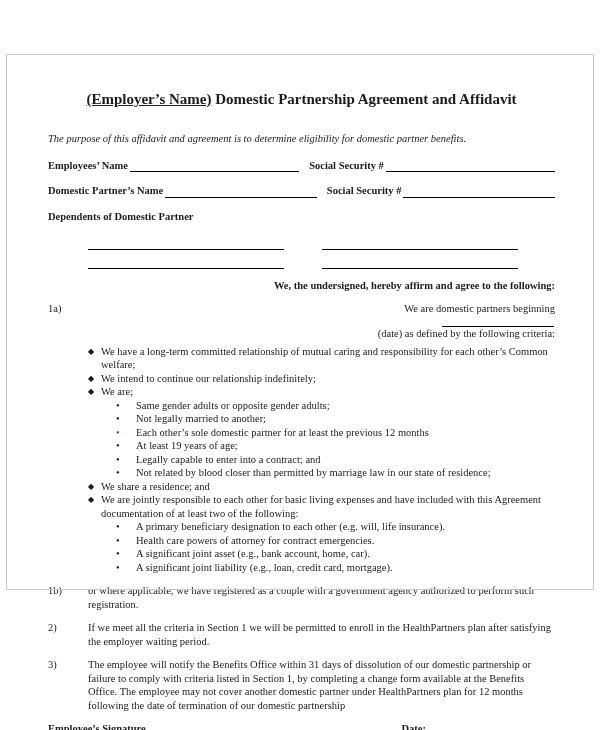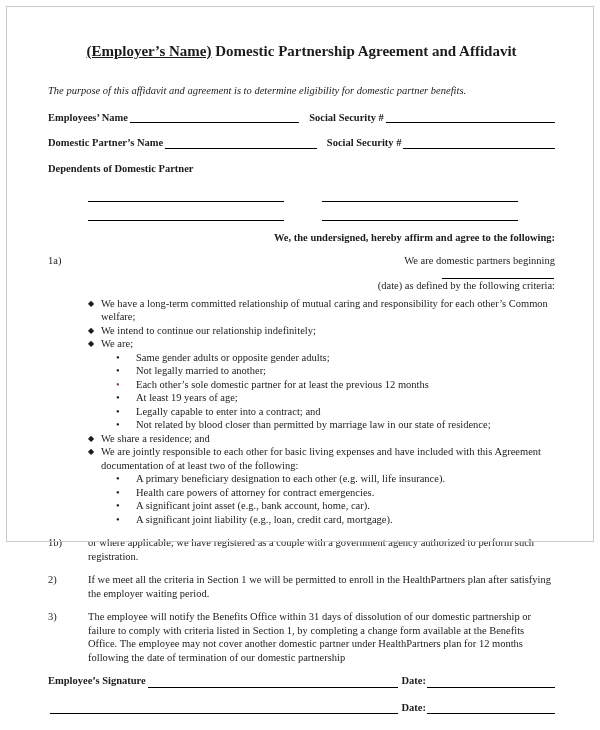--- a/index.html
+++ b/index.html
@@ -2,28 +2,29 @@
 <html><head>
 <meta charset="utf-8">
 <style>
   * { margin:0; padding:0; box-sizing:border-box; }
   html,body { width:600px; height:730px; background:#ffffff; overflow:hidden; }
   .page {
     position:relative; width:600px; height:548px;
     font-family:"Liberation Serif", serif;
     color:#1c1c1c; font-size:10.5px; line-height:13.5px;
     padding:42px 45px 8px 48px;
+    margin-top:48px;
   }
   .frame { position:absolute; top:6px; left:6px; right:6px; bottom:6px;
            border:1px solid #c9c9c9; pointer-events:none; }
   .title { text-align:center; font-weight:bold; font-size:15px; line-height:19px; margin-bottom:23px; }
   .title .u { text-decoration:underline; }
   .purpose { font-style:italic; margin-bottom:13px; }
 
-  .frow { display:flex; align-items:center; margin-bottom:12px; }
+  .frow { display:flex; align-items:flex-end; margin-bottom:12px; }
   .lbl  { font-weight:bold; white-space:nowrap; }
   .fill { flex:1; border-bottom:1px solid #000; height:12px; margin-left:2px; }
   .gap  { width:10px; flex:none; }
 
   .deps-label { font-weight:bold; margin-bottom:14px; }
   .deprow { display:flex; margin-left:40px; margin-bottom:6px; }
   .depline { width:196px; border-bottom:1px solid #000; height:13px; flex:none; }
   .depgap  { width:38px; flex:none; }
 
   .affirm { font-weight:bold; margin:10px 0 9px 0;text-align:right; }

